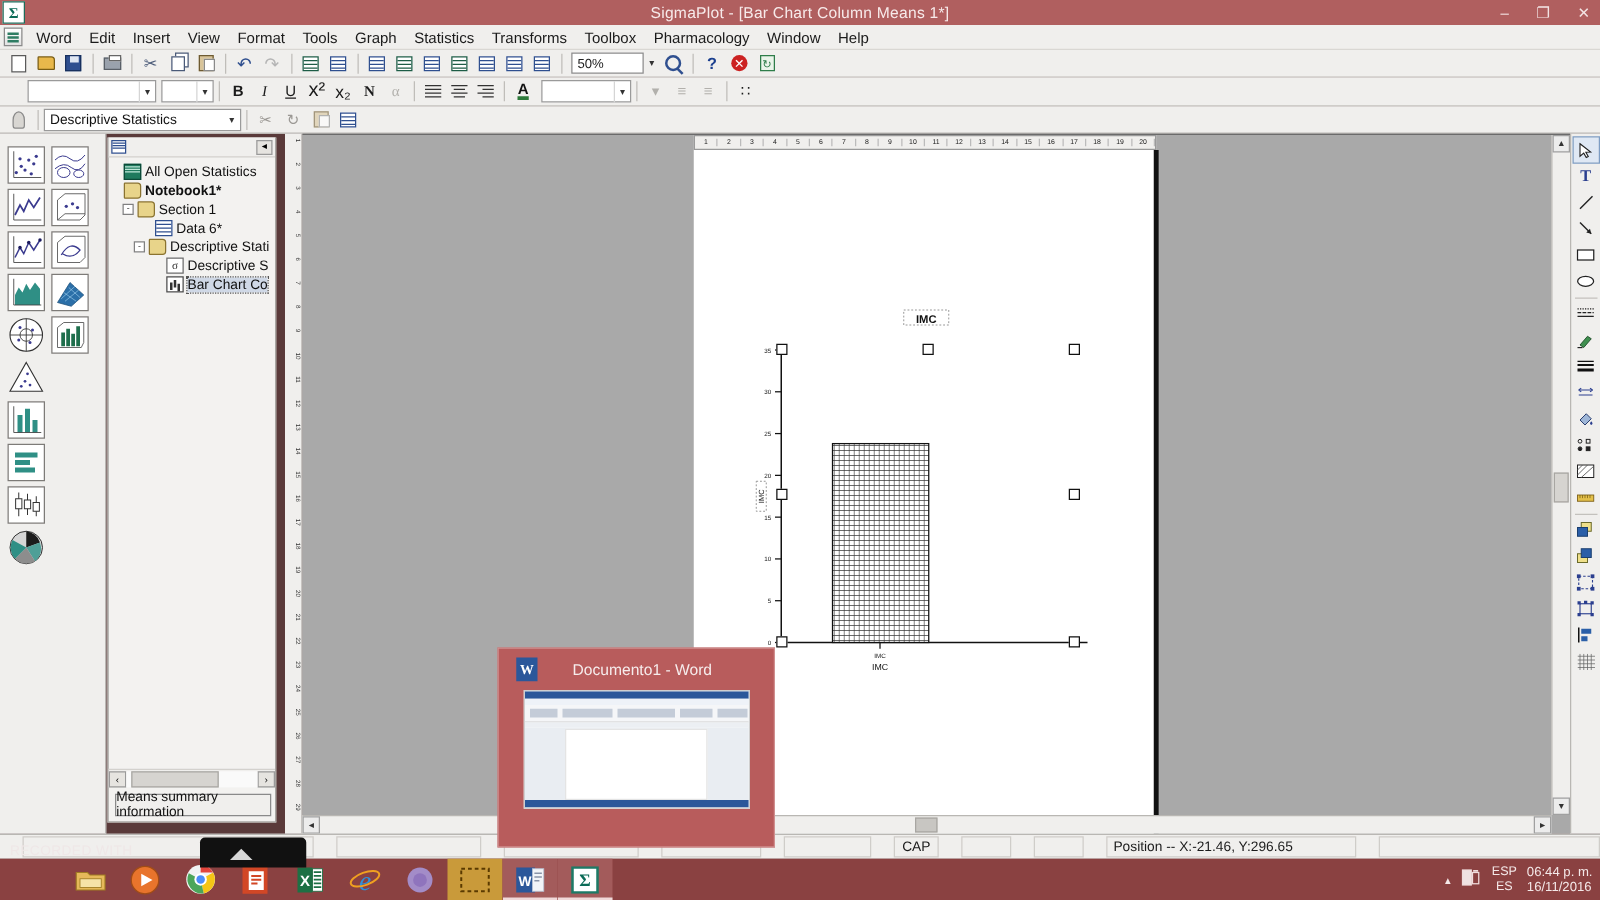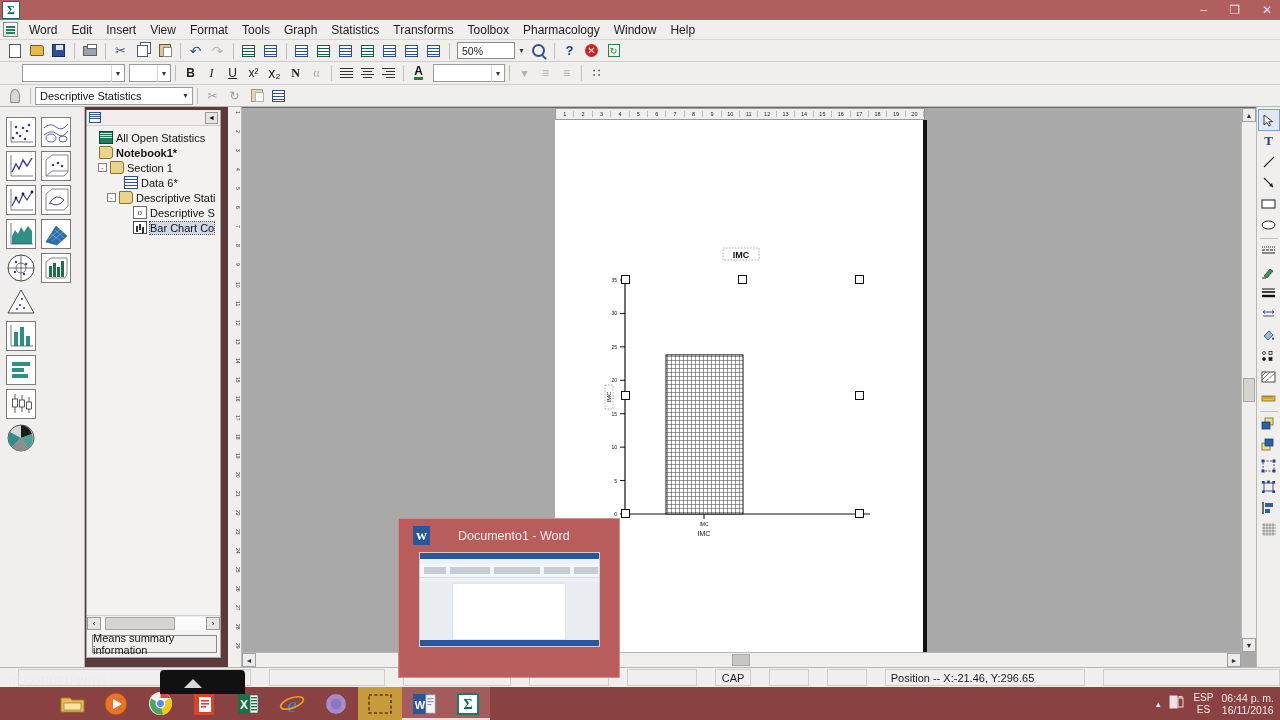--- a/index.html
+++ b/index.html
@@ -254,21 +254,21 @@
     background:#8a4141; display:flex; align-items:center;
   }
   .tb-item {
     width:44px; height:33px; display:flex; align-items:center; justify-content:center;
     position:relative;
   }
   .tb-item.active { background:#a35b5b; box-shadow: inset 0 -2px 0 #f0d9d9; }
   .tb-item.hot { background:#c99a3a; }
   .tray { position:absolute; right:6px; top:0; height:33px; display:flex; align-items:center; gap:8px; color:#f4e8e8; }
   .tray-col { font-size:10px; line-height:12px; text-align:center; }
-  .tray-clock { font-size:10.5px; line-height:12px; text-align:center; }
+  .tray-clock { font-size:10.5px; line-height:12px; text-align:left; }
 
   
   .recwith {
     position:absolute; left:8px; bottom:33px; font-size:11px; font-weight:normal;
     color:#efe7e7; letter-spacing:.3px;
   }
   .scm {
     position:absolute; left:6px; bottom:2px; display:flex; align-items:center; gap:3px;
     font-size:19px; font-weight:bold; color:#fff; letter-spacing:.5px;
     font-family:"Liberation Sans", sans-serif;
@@ -311,20 +311,21 @@
   .ti-body { position:absolute;left:0;top:29px;width:100%;bottom:6px;background:#e9edf2; }
   .ti-status{ position:absolute;left:0;bottom:0;width:100%;height:6px;background:#2b579a;}
 </style>
 </head>
 <body>
 
 <div id="app">
 
   <div class="titlebar">
     <div class="title-icon">Σ</div>
+    <div class="title-text">SigmaPlot - [Bar Chart Column Means 1*]</div>
     <div class="win-btns">
       <span>–</span>
       <span>❐</span>
       <span>✕</span>
     </div>
   </div>
 
   <div class="menubar">
     <div class="menu-doc-icon"></div>
     <div class="mi">Word</div>
@@ -466,21 +467,21 @@
     </div>
     <div style="width:4px"></div>
     <div class="fontbox" style="width:42px">
       <span style="flex:1;padding-left:4px;font-size:11px"></span>
       <span class="combo-arrow">▾</span>
     </div>
     <div class="tsep"></div>
     <div class="fmt-btn" style="font-weight:bold">B</div>
     <div class="fmt-btn" style="font-style:italic;font-family:'Liberation Serif',serif">I</div>
     <div class="fmt-btn" style="text-decoration:underline">U</div>
-    <div class="fmt-btn" style="font-size:12px">x²</div>
+    <div class="fmt-btn" style="font-size:16px">x²</div>
     <div class="fmt-btn" style="font-size:14px">x₂</div>
     <div class="fmt-btn" style="font-weight:bold;font-family:'Liberation Serif',serif">N</div>
     <div class="fmt-btn dim" style="font-family:'Liberation Serif',serif">α</div>
     <div class="tsep"></div>
     <div class="fmt-btn">
         <span class="alignico l">
           <i></i>
           <i></i>
           <i></i>
           <i></i>

